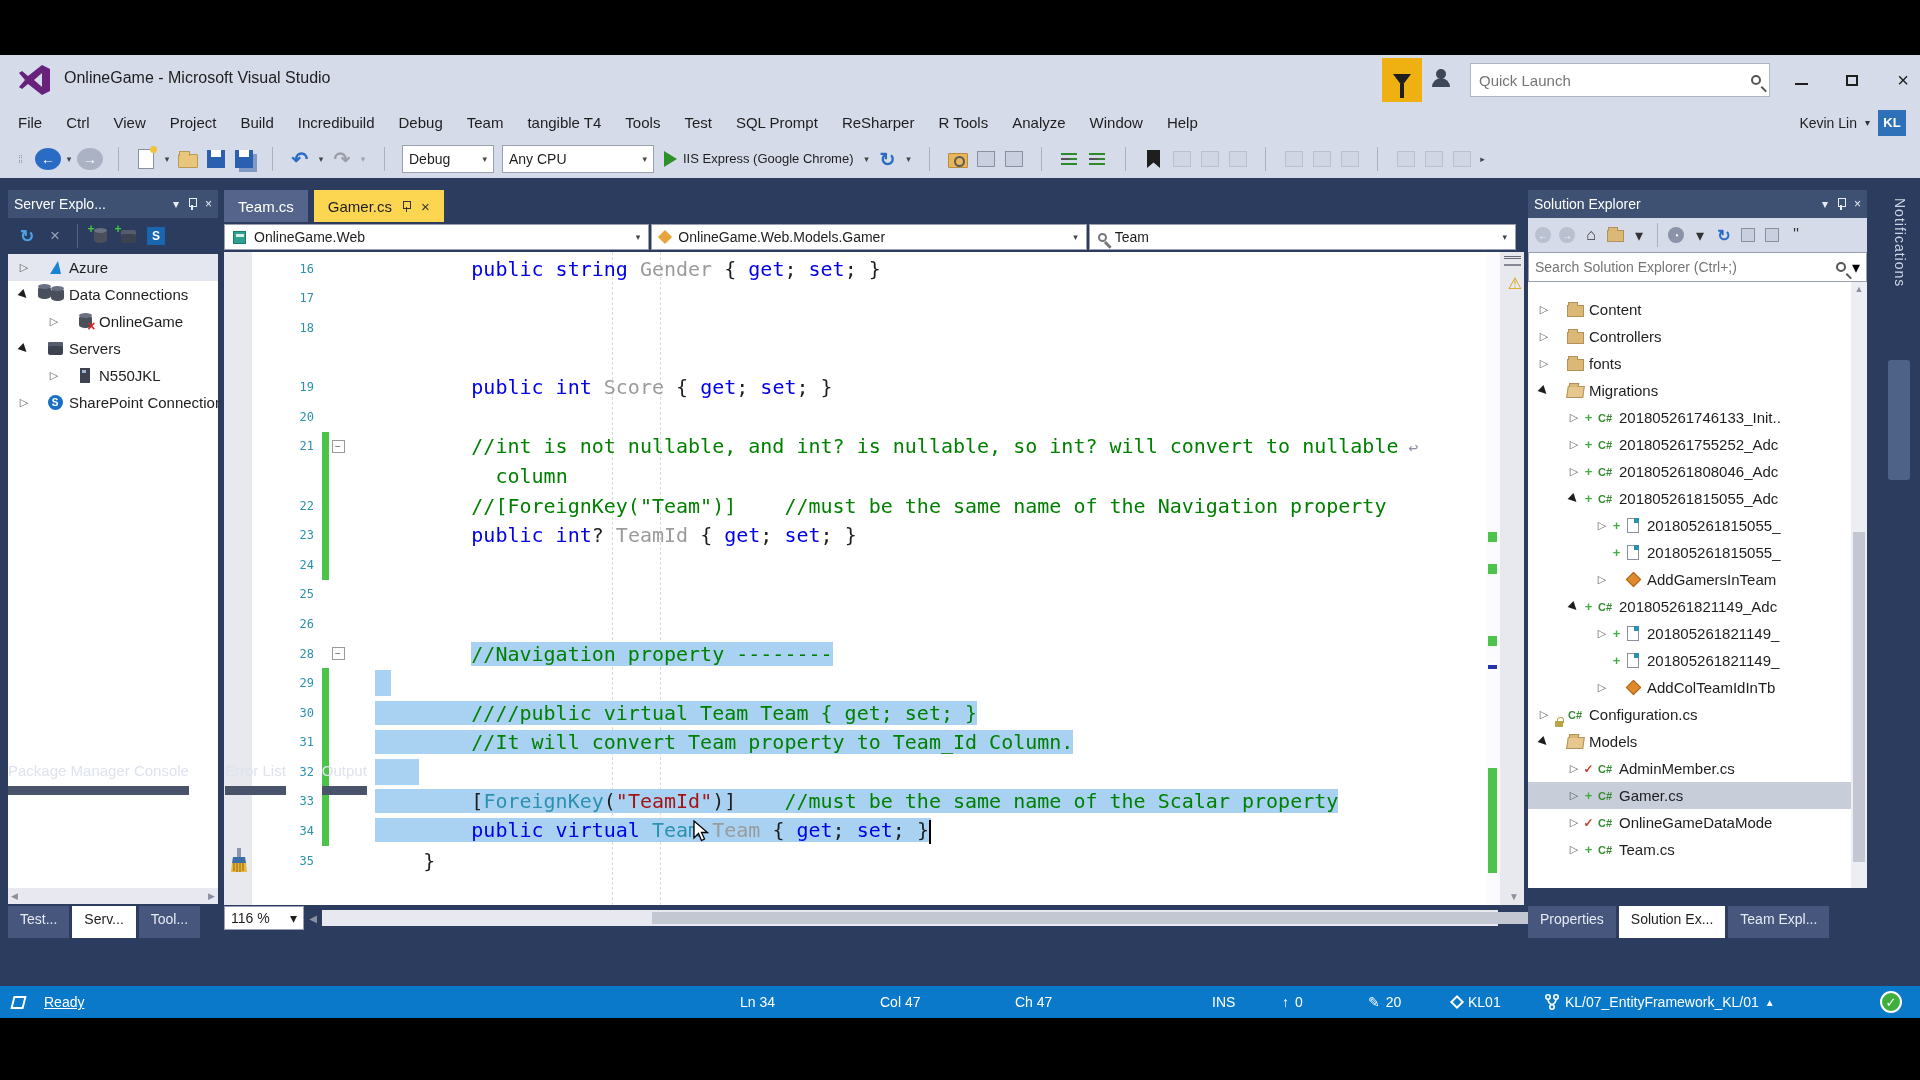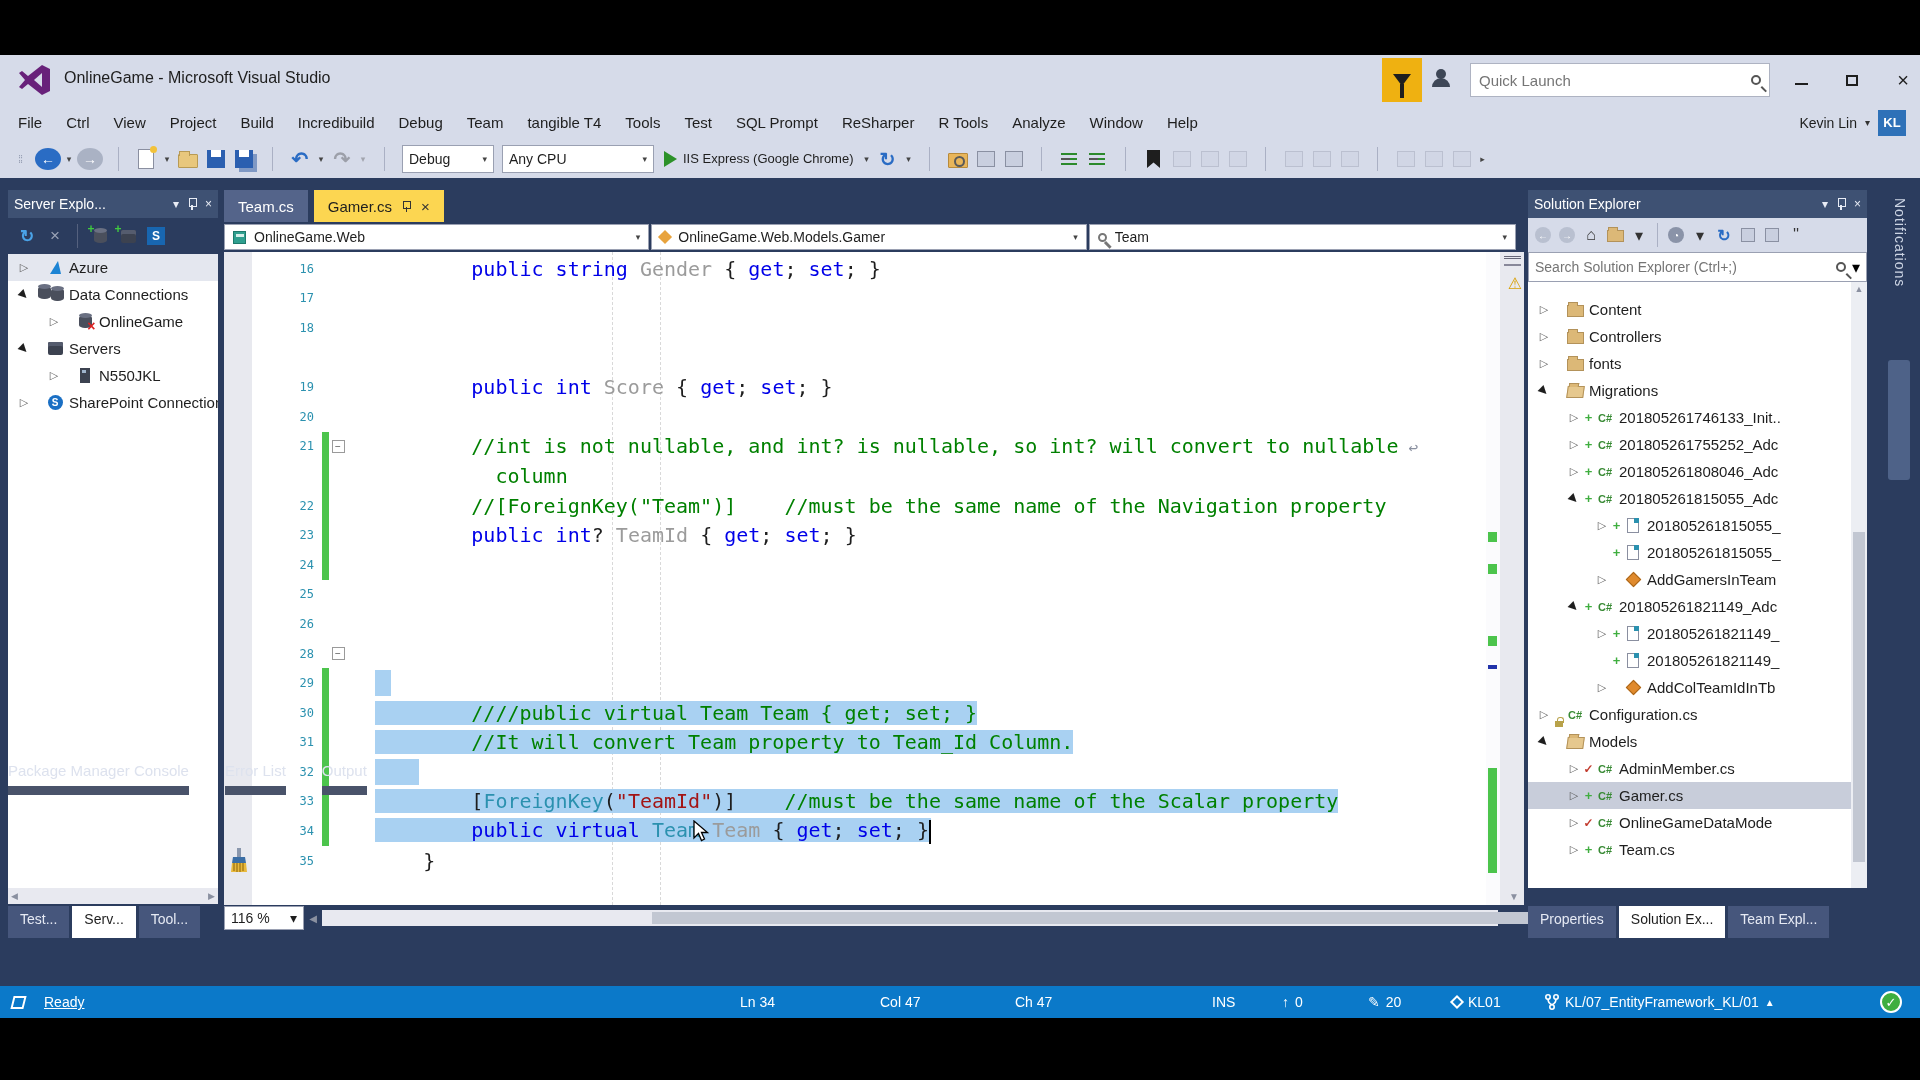--- a/index.html
+++ b/index.html
@@ -585,21 +585,21 @@
               <span class="cbar"></span>
               <span class="cfold"></span>
               <span class="ctext"></span>
             </div>
             <div class="crow">
               <span class="lnum">28</span>
               <span class="cbar"></span>
               <span class="cfold">
                 <span class="foldbox">−</span>
               </span>
-              <span class="ctext"><span class="sp">        </span></span>
+              <span class="ctext"><span class="sp">        </span><span class="selspan"><span class="sc">//Navigation property --------</span></span></span>
             </div>
             <div class="crow">
               <span class="lnum">29</span>
               <span class="cbar on"></span>
               <span class="cfold"></span>
               <span class="ctext"><span class="selspan strip" style="width: 16px;"></span></span>
             </div>
             <div class="crow">
               <span class="lnum">30</span>
               <span class="cbar on"></span>

